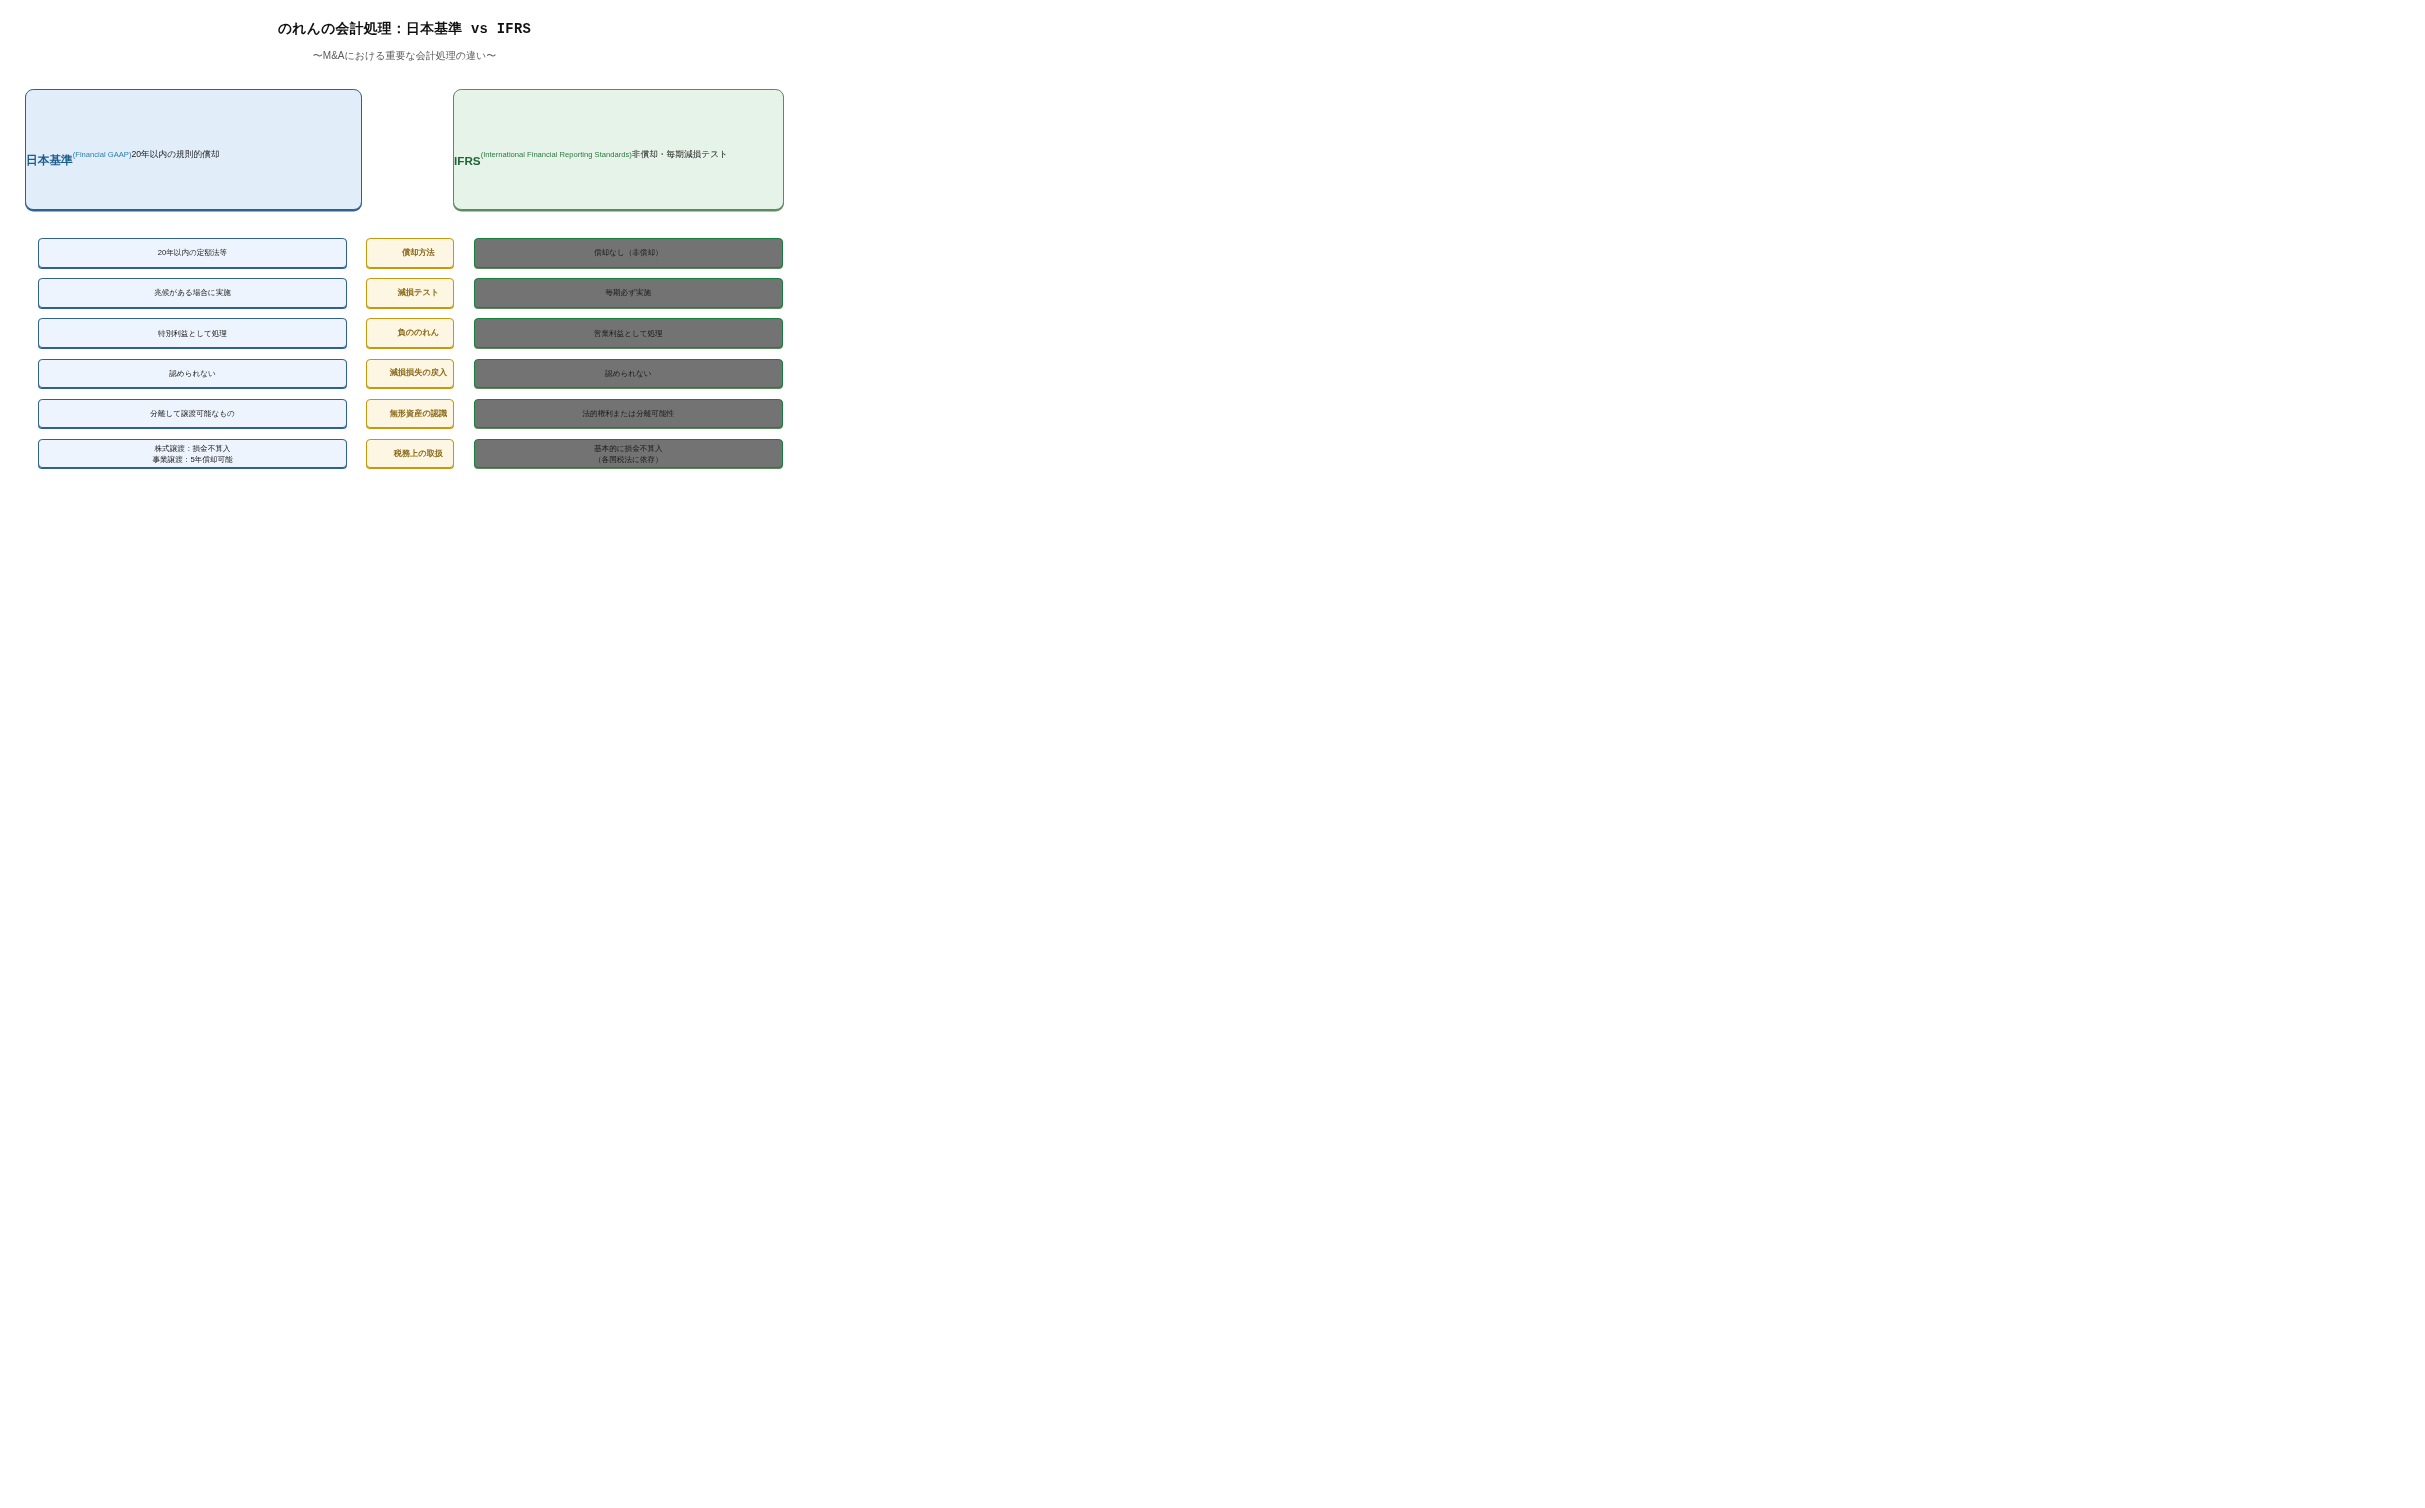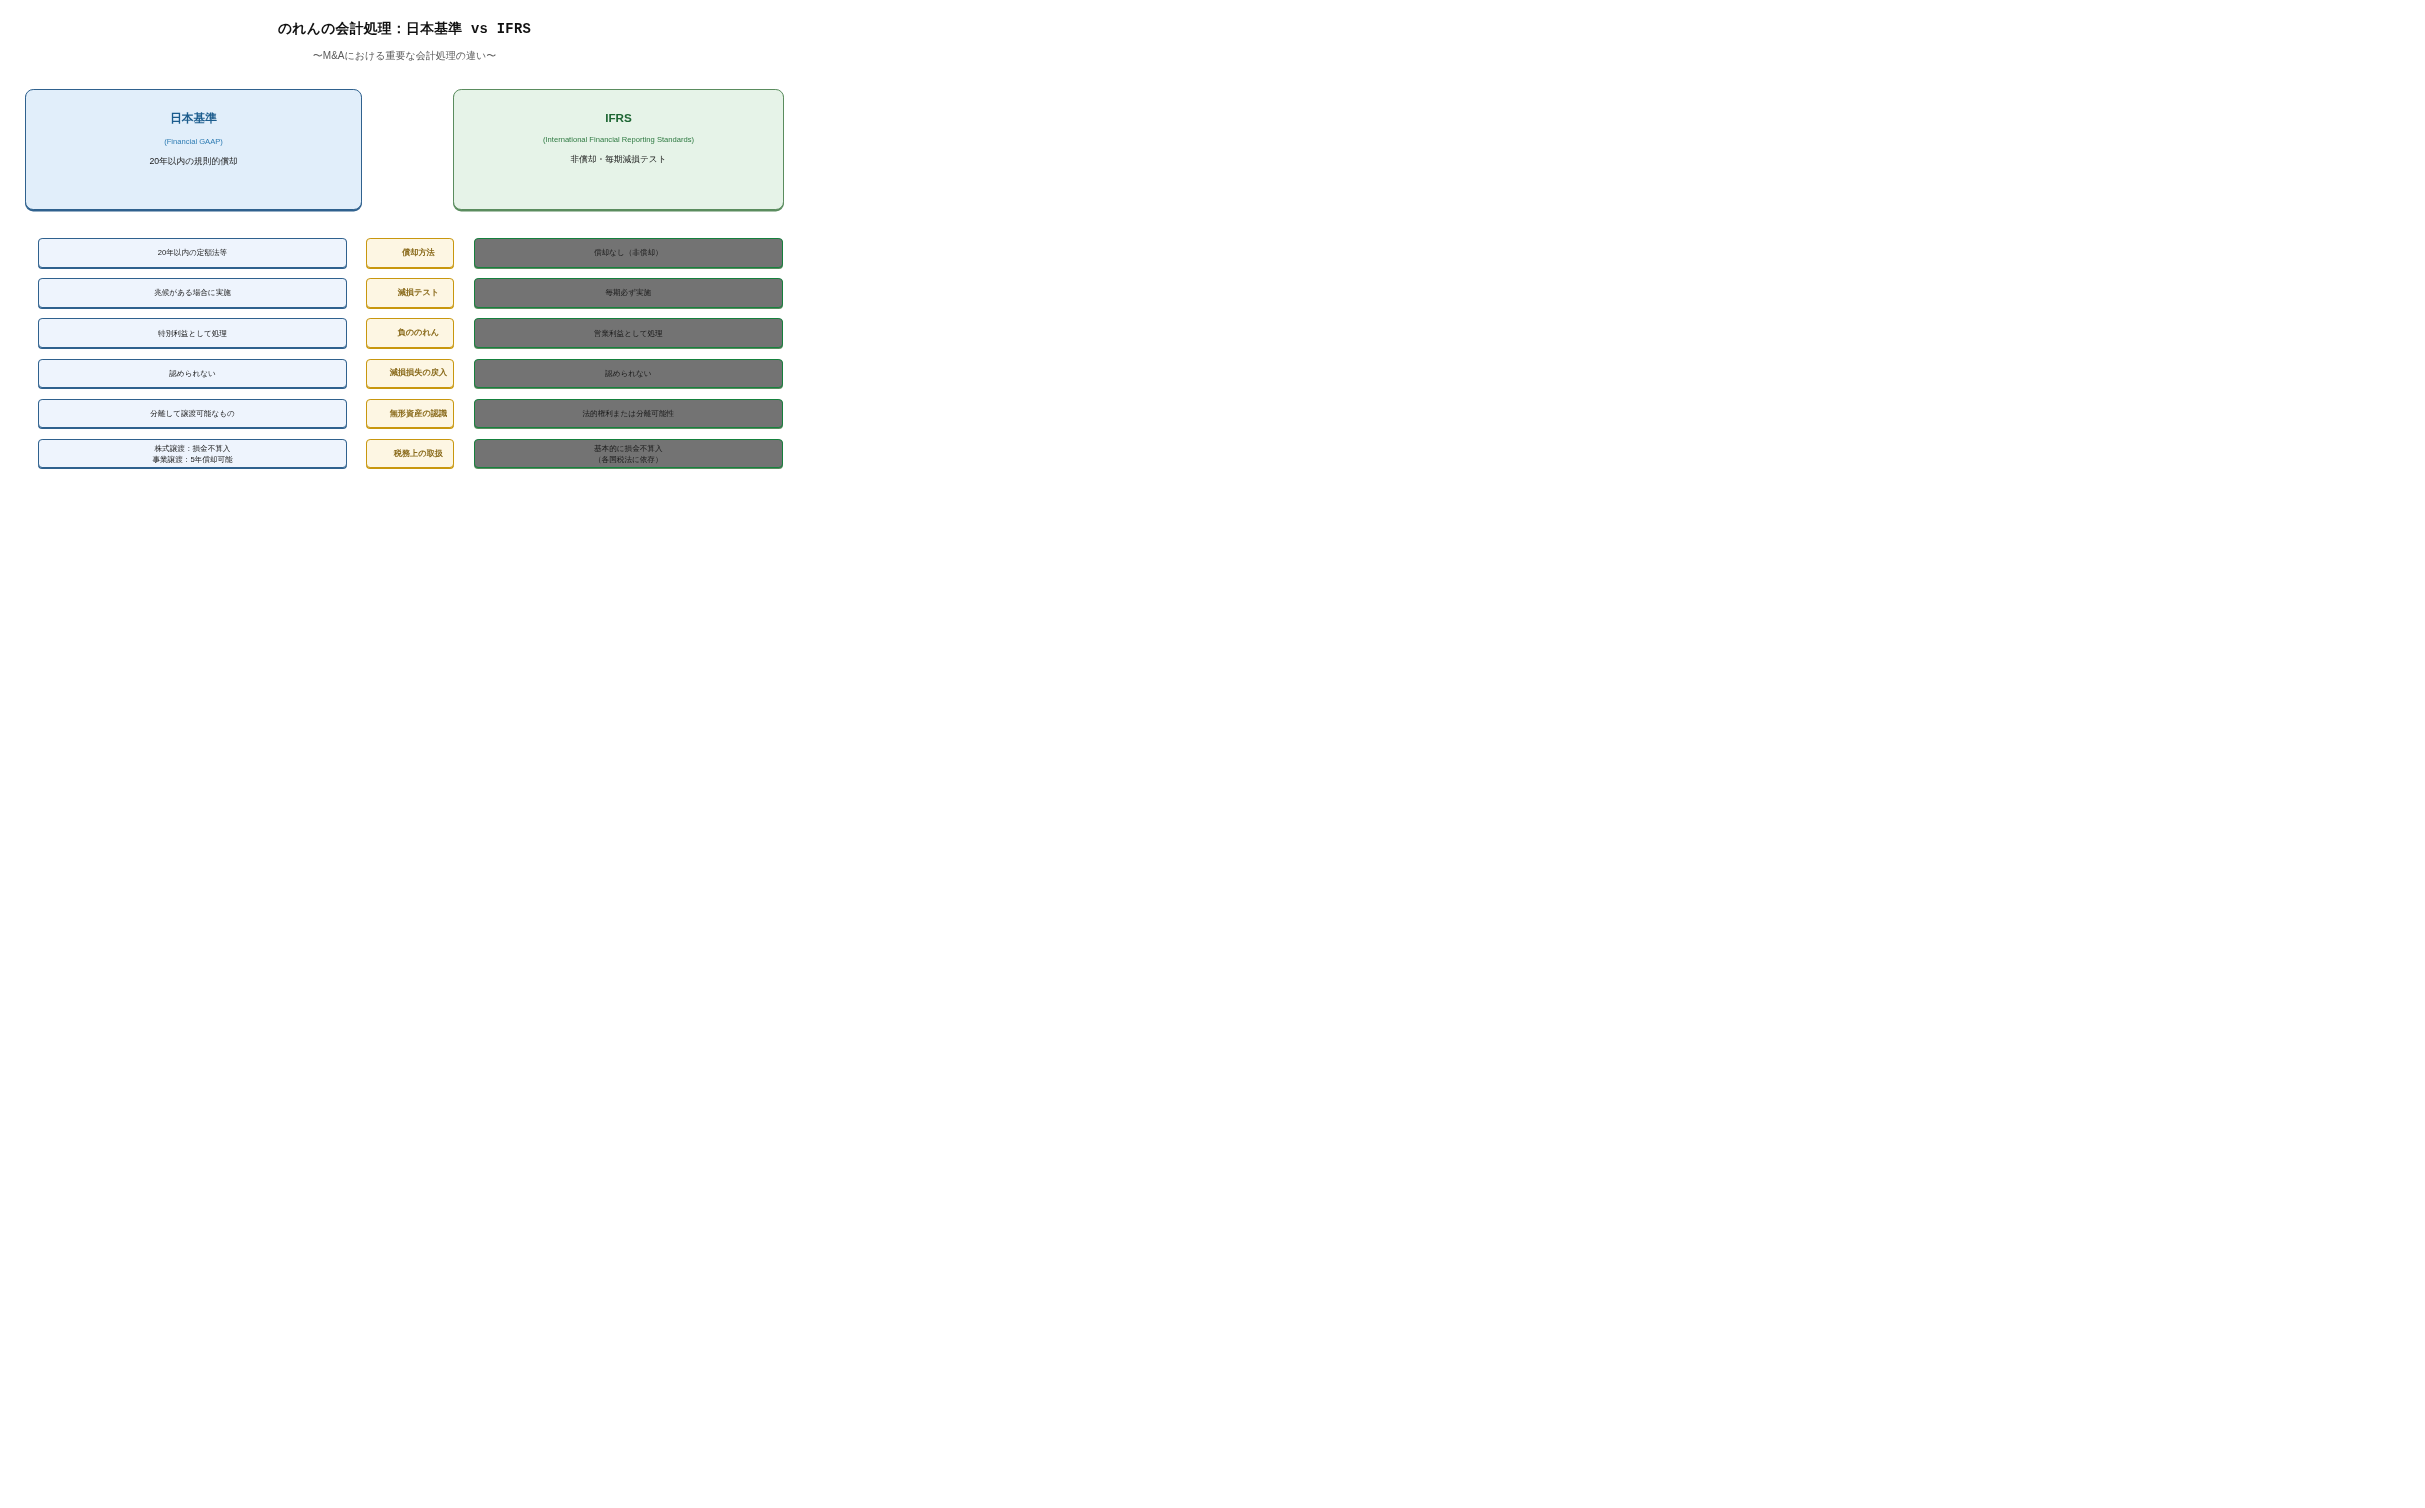--- a/index.html
+++ b/index.html
@@ -5,21 +5,21 @@
   html,body{margin:0;padding:0;background:#ffffff;}
   body{font-family:"Liberation Sans","DejaVu Sans",sans-serif;}
   .canvas{position:relative;width:809px;height:503px;background:#ffffff;overflow:hidden;}
 
   .title{position:absolute;top:20.4px;left:0;right:0;text-align:center;
          font-size:13.8px;font-weight:700;color:#111111;letter-spacing:0.3px;font-family:Liberation Mono, monospace;}
   .subtitle{position:absolute;top:49px;left:0;right:0;text-align:center;
             font-size:10px;color:#5a5a5a;}
 
   .panel{position:absolute;top:89px;height:121px;border-radius:8.2px;
-         display:flex;flex-direction:column;align-items:center;box-sizing:border-box;}
+         display:flex;flex-direction:row;align-items:center;box-sizing:border-box;}
   .panel.gaap{left:25px;width:337px;background:#e1eefa;border:1.5px solid #2f618e;
               box-shadow:0 1.5px 0 #2f618e;}
   .panel.ifrs{left:453px;width:331px;background:#e6f3e8;border:1.5px solid #5a8c5e;
               box-shadow:0 1.5px 0 #5a8c5e;}
   .panel-heading{margin-top:21.4px;font-size:11.7px;font-weight:700;}
   .panel.gaap .panel-heading{color:#1b5c8d;}
   .panel.ifrs .panel-heading{color:#1e6633;}
   .panel-sub{margin-top:10.2px;font-size:7.6px;}
   .panel.gaap .panel-sub{color:#2e7cb3;}
   .panel.ifrs .panel-sub{color:#2f7a42;}

